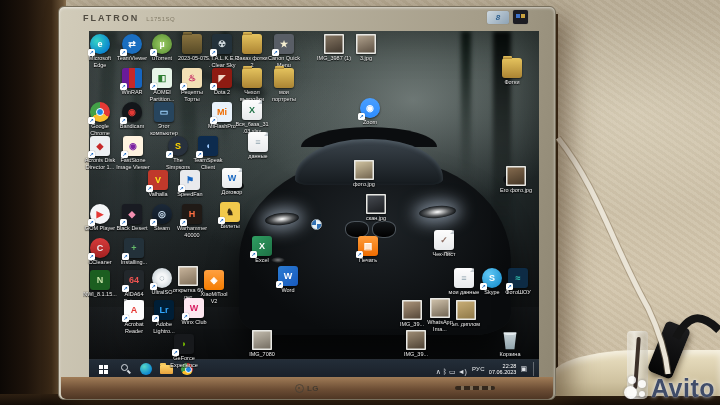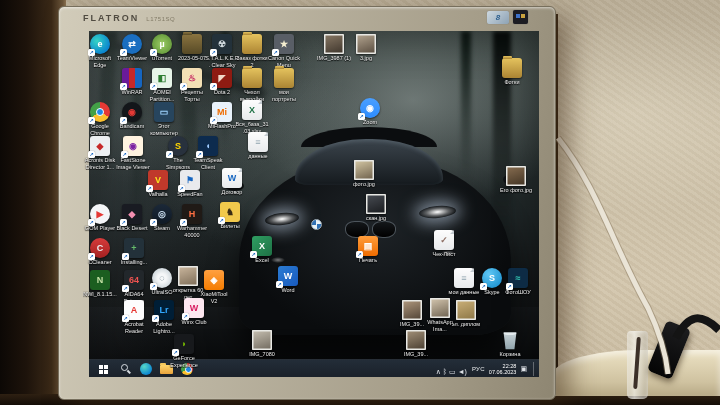--- a/index.html
+++ b/index.html
@@ -182,20 +182,27 @@
           <div class="clock">
             <div>22:28</div>
             <div>07.06.2023</div>
           </div>
           <span class="notif">▣</span>
           <span class="showdesk"></span>
         </div>
       </div>
     </div>
 
+    <div class="bezel-bottom">
+      <div class="lg-wrap">
+        <span class="lg-circle"></span>
+        <span class="lg-text">LG</span>
+      </div>
+      <div class="btns"></div>
+    </div>
   </div>
 
   <div id="icon-layer">
       <div class="dicon" style="left: 83px; top: 34px;">
         <div class="tile round" data-glyph="e" style="background: radial-gradient(circle at 35% 35%, rgb(53, 212, 196), rgb(10, 132, 208) 72%); color: rgb(255, 255, 255);">
           <span class="sc">↗</span>
         </div>
         <div class="lbl">Microsoft Edge</div>
       </div>
       <div class="dicon" style="left: 115px; top: 34px;">
@@ -509,13 +516,22 @@
       <div class="dicon" style="left: 399px; top: 330px;">
         <div class="tile img" data-glyph="" style="background: linear-gradient(160deg, rgb(166, 148, 124), rgb(70, 59, 46));"></div>
         <div class="lbl">IMG_39...</div>
       </div>
       <div class="dicon" style="left: 493px; top: 330px;">
         <div class="tile bin" data-glyph=""></div>
         <div class="lbl">Корзина</div>
       </div>
     </div>
 
+  <div class="wm">
+    <span class="wm-dots">
+        <i class="d1"></i>
+        <i class="d2"></i>
+        <i class="d3"></i>
+        <i class="d4"></i>
+      </span>
+    <span class="wm-text">Avito</span>
+  </div>
 </div>
 
 </body></html>

